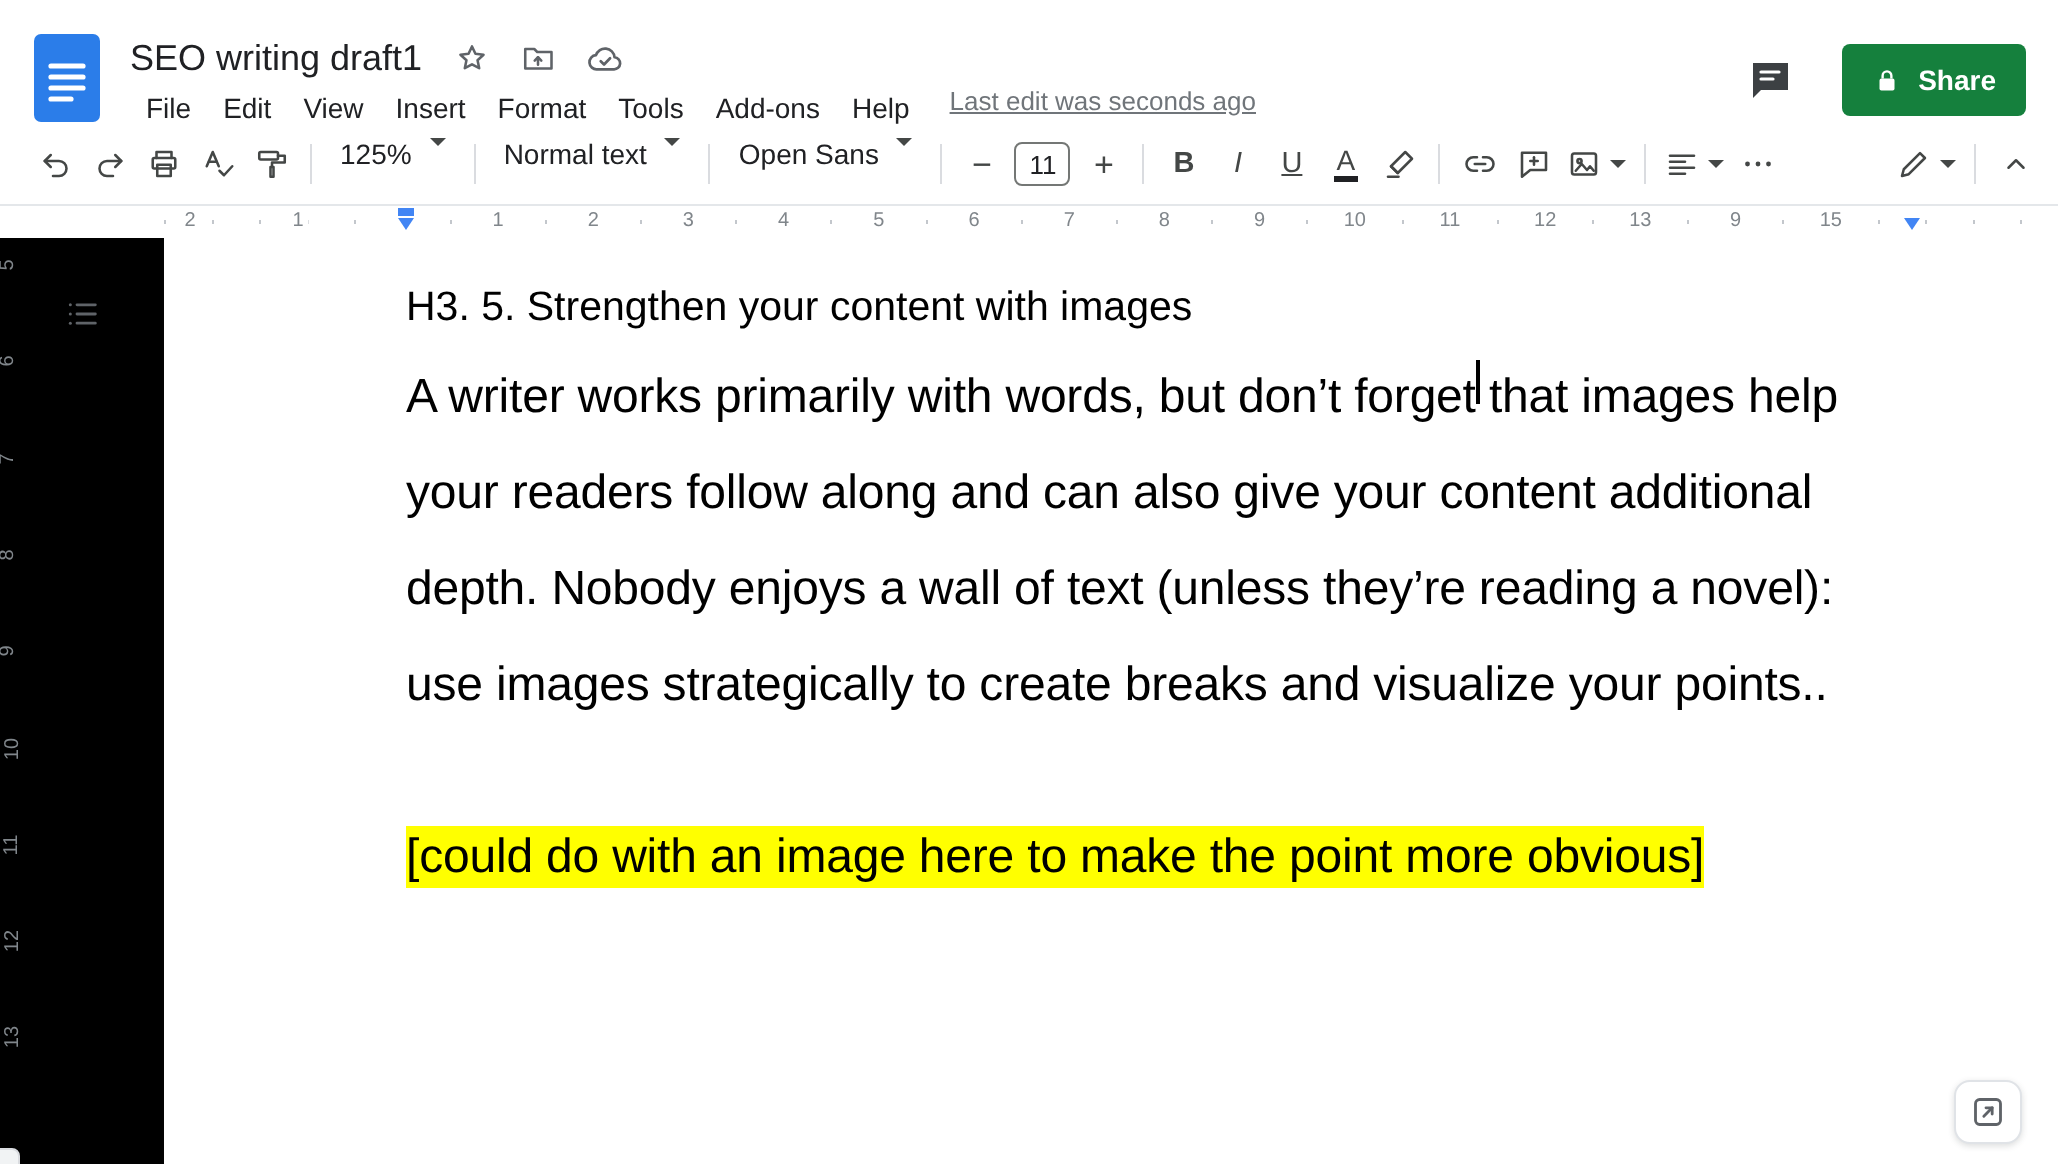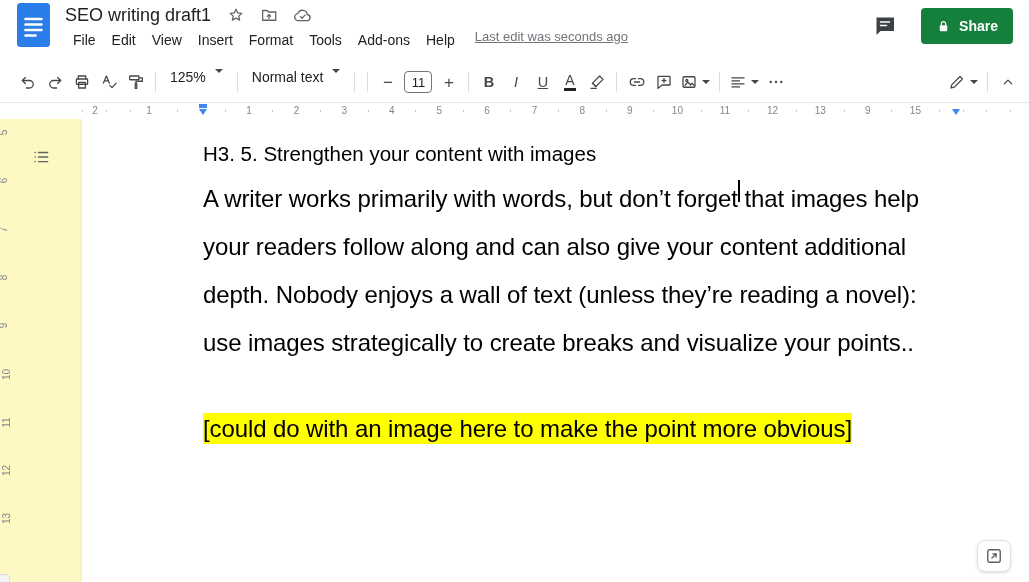--- a/index.html
+++ b/index.html
@@ -1,20 +1,20 @@
 <!DOCTYPE html>
 <html><head>
 <meta charset="utf-8">
 <style>
   *{margin:0;padding:0;box-sizing:border-box}
   html,body{width:1029px;height:582px;overflow:hidden;background:#fff;
     font-family:"Liberation Sans",sans-serif;-webkit-font-smoothing:antialiased}
 
   
-  .topbar{height:62px;display:flex;align-items:flex-start;padding:2px 16px 0 17px;background:#fff}
+  .topbar{height:62px;display:flex;align-items:flex-start;padding:16px 16px 0 17px;background:#fff}
   .logo{width:33px;height:44px;flex:none;margin-top:1px;cursor:pointer}
   .head-main{margin-left:15px;flex:1;min-width:0}
   .title-row{display:flex;align-items:center;height:26px}
   .doc-title{font-size:18px;color:#202124;white-space:nowrap;cursor:text}
   .title-icons{display:flex;align-items:center;gap:15px;margin-left:16px;color:#5f6368}
   .menu-row{display:flex;align-items:flex-start;height:26px;margin-top:1px}
   #menu-items{display:flex}
   .menu-item{font-size:14px;color:#202124;padding:3px 8px;border-radius:4px;cursor:pointer;white-space:nowrap}
   .last-edit{font-size:13px;color:#70757a;text-decoration:underline;margin-left:12px;cursor:pointer;white-space:nowrap}
   .top-right{display:flex;align-items:center;gap:24px;margin-top:6px;flex:none}
@@ -44,21 +44,21 @@
   .ticks{position:absolute;left:82px;right:0;top:7px;height:2px;
     background-image:repeating-linear-gradient(to right,#c3c7cc 0 1px,transparent 1px 23.8px)}
   .rnum{position:absolute;top:1px;transform:translateX(-50%);font-size:10px;color:#80868b;background:#fff;padding:0 2px;line-height:13px}
   .ind-rect{position:absolute;left:199px;top:1px;width:8px;height:4px;background:#4285f4;cursor:ew-resize}
   .ind-tri{position:absolute;top:6px;width:0;height:0;border-left:4px solid transparent;
     border-right:4px solid transparent;border-top:6px solid #4285f4;cursor:ew-resize}
   .tri-left{left:199px}
   .tri-right{left:952px}
 
   
-  .workspace{position:relative;height:463px;background:#fef9c3;overflow:hidden}
+  .workspace{position:relative;height:463px;background:#000000;overflow:hidden}
   .rulerV{position:absolute;left:0;top:0;width:16px;height:100%}
   .rvnum{position:absolute;left:1px;font-size:10px;color:#80868b;transform:rotate(-90deg)}
   .outline-btn{position:absolute;left:28px;top:25px;width:26px;height:26px;display:flex;align-items:center;
     justify-content:center;border-radius:50%;color:#5f6368;cursor:pointer}
   .page{position:absolute;left:82px;top:0;width:947px;height:463px;background:#fff;
     box-shadow:0 1px 3px rgba(60,64,67,.12);padding:14px 81px 0 121px;cursor:text}
   .doc-heading{font-size:20.5px;line-height:42px;color:#000;font-weight:500}
   .doc-p{font-size:24px;line-height:48px;color:#000;letter-spacing:-0.1px}
   .blank-line{height:37.5px}
   mark.note{background:#ffff00;color:#000;padding:2px 0}
@@ -172,20 +172,24 @@
 
     <span class="sep"></span>
 
     <div class="dd">
       <span class="dd-label">Normal text</span>
       <span class="caret"></span>
     </div>
 
     <span class="sep"></span>
 
+    <div class="dd">
+      <span class="dd-label">Open Sans</span>
+      <span class="caret"></span>
+    </div>
 
     <span class="sep"></span>
 
     <button class="tbtn">
       <span class="pm">−</span>
     </button>
     <div class="fs-box">
       <span>11</span>
     </div>
     <button class="tbtn">

